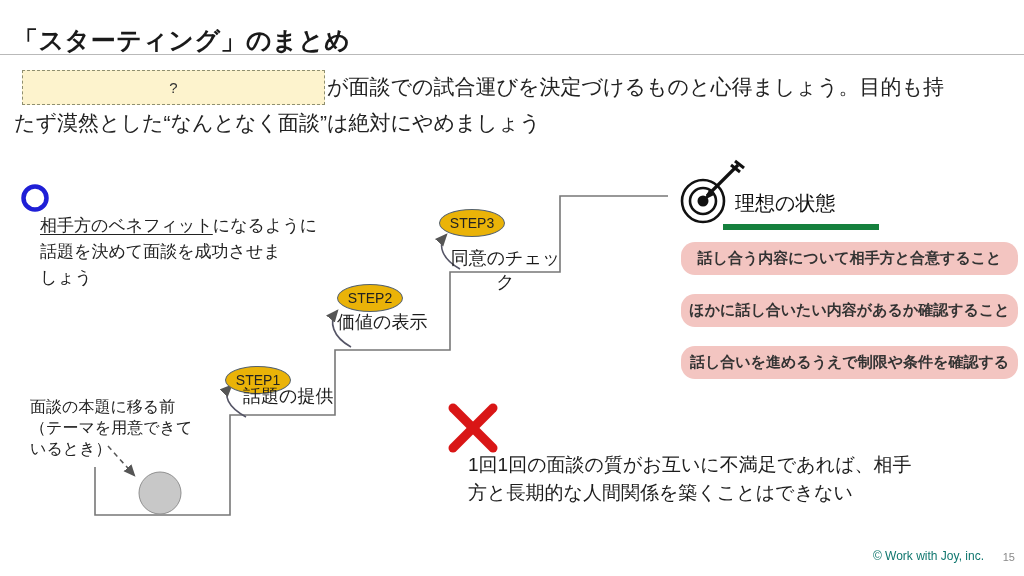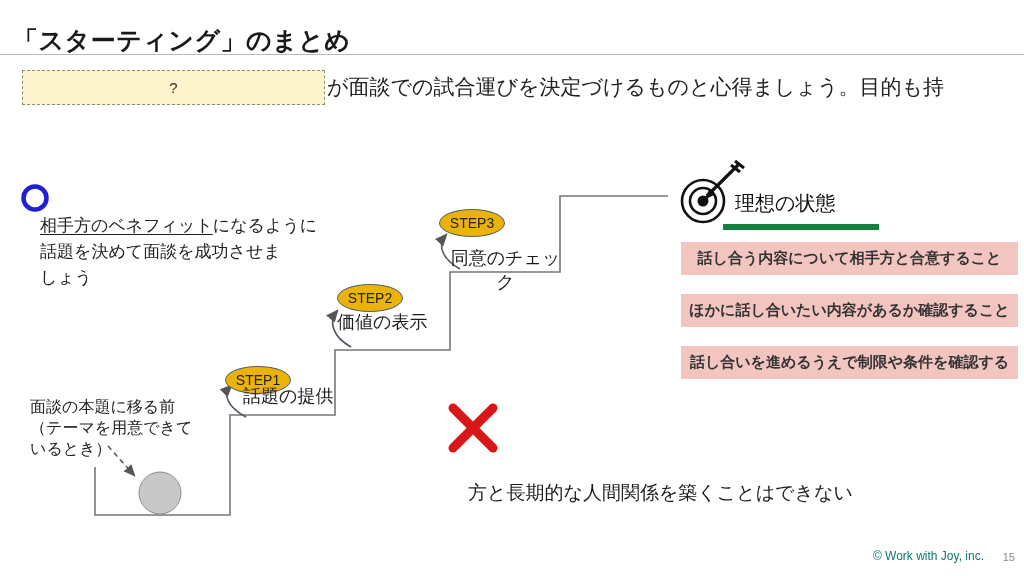--- a/index.html
+++ b/index.html
@@ -68,21 +68,21 @@
   #ideal-heading {
     left: 723px; top: 190px; width: 156px;
     font-size: 20px; color: #111;
     padding: 0 0 7px 12px;
     border-bottom: 6px solid #15803d;
   }
   .ideal-item {
     position: absolute;
     left: 681px; width: 337px; height: 33px;
     background: #f3c5c1;
-    border-radius: 0;
+    border-radius: 14px;
     display: flex; align-items: center; justify-content: center;
     font-size: 15px; font-weight: 600; color: #333;
   }
   #ideal-item-0 { top: 242px; }
   #ideal-item-1 { top: 294px; }
   #ideal-item-2 { top: 346px; }
   #warning-note {
     left: 468px; top: 451px; width: 520px;
     font-size: 19px; line-height: 28px; color: #1c1c1c;
   }
@@ -99,20 +99,21 @@
 </head>
 <body>
 
 <div id="slide">
 
   <div id="title" class="abs">「スターティング」のまとめ</div>
   <div id="title-divider" class="abs"></div>
 
   <div id="intro" class="abs">
     <span id="blank-box">?</span><span>が面談での試合運びを決定づけるものと心得ましょう。目的も持</span><br>
+    <span>たず漠然とした“なんとなく面談”は絶対にやめましょう</span>
   </div>
 
   <div id="benefit-note" class="abs">
     <span class="u">相手方のベネフィット</span><span>になるように</span><br>
     <span>話題を決めて面談を成功させま</span><br>
     <span>しょう</span>
   </div>
 
   <div id="start-note" class="abs">
     <span>面談の本題に移る前</span><br>
@@ -162,20 +163,20 @@
   <div id="step1-caption" class="step-caption">話題の提供</div>
   <div id="step2-caption" class="step-caption">価値の表示</div>
   <div id="step3-caption" class="step-caption">同意のチェック</div>
 
   <div id="ideal-heading" class="abs">理想の状態</div>
   <div id="ideal-item-0" class="ideal-item">話し合う内容について相手方と合意すること</div>
   <div id="ideal-item-1" class="ideal-item">ほかに話し合いたい内容があるか確認すること</div>
   <div id="ideal-item-2" class="ideal-item">話し合いを進めるうえで制限や条件を確認する</div>
 
   <div id="warning-note" class="abs">
-    <br>
+    <span>1回1回の面談の質がお互いに不満足であれば、相手</span><br>
     <span>方と長期的な人間関係を築くことはできない</span>
   </div>
 
   <div id="copyright" class="abs">© Work with Joy, inc.</div>
   <div id="page-number" class="abs">15</div>
 
 </div>
 
 </body></html>

